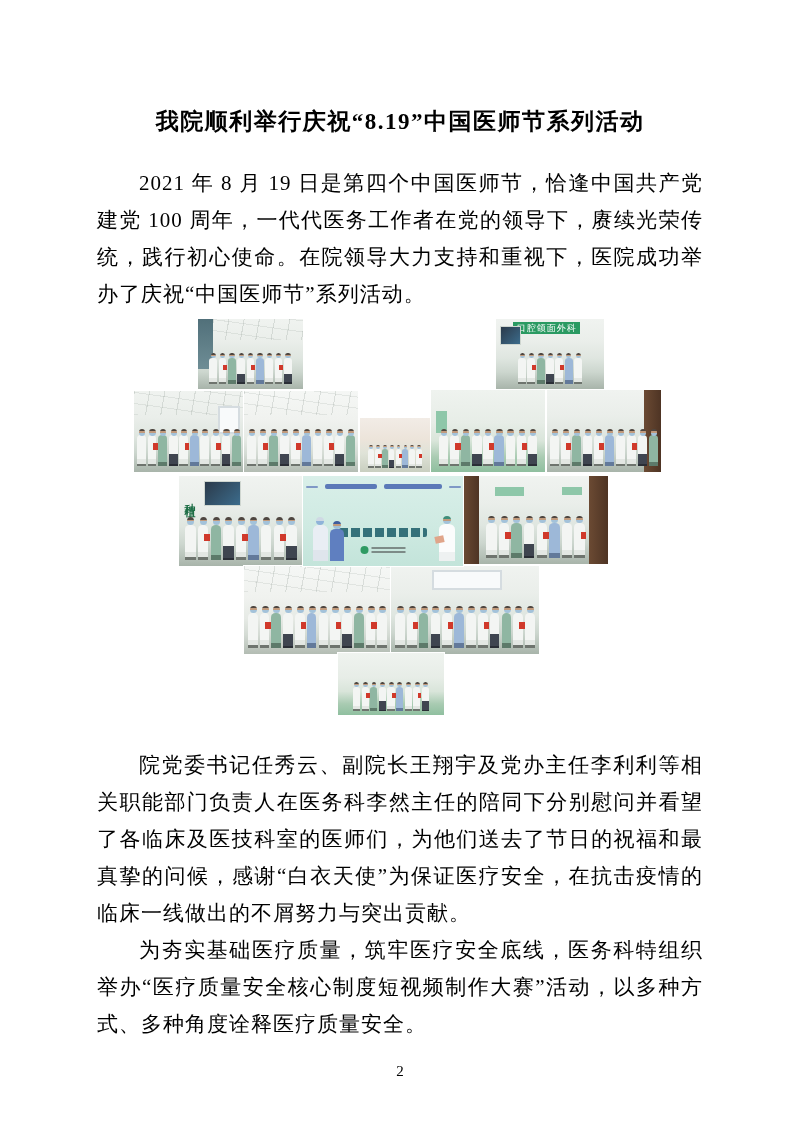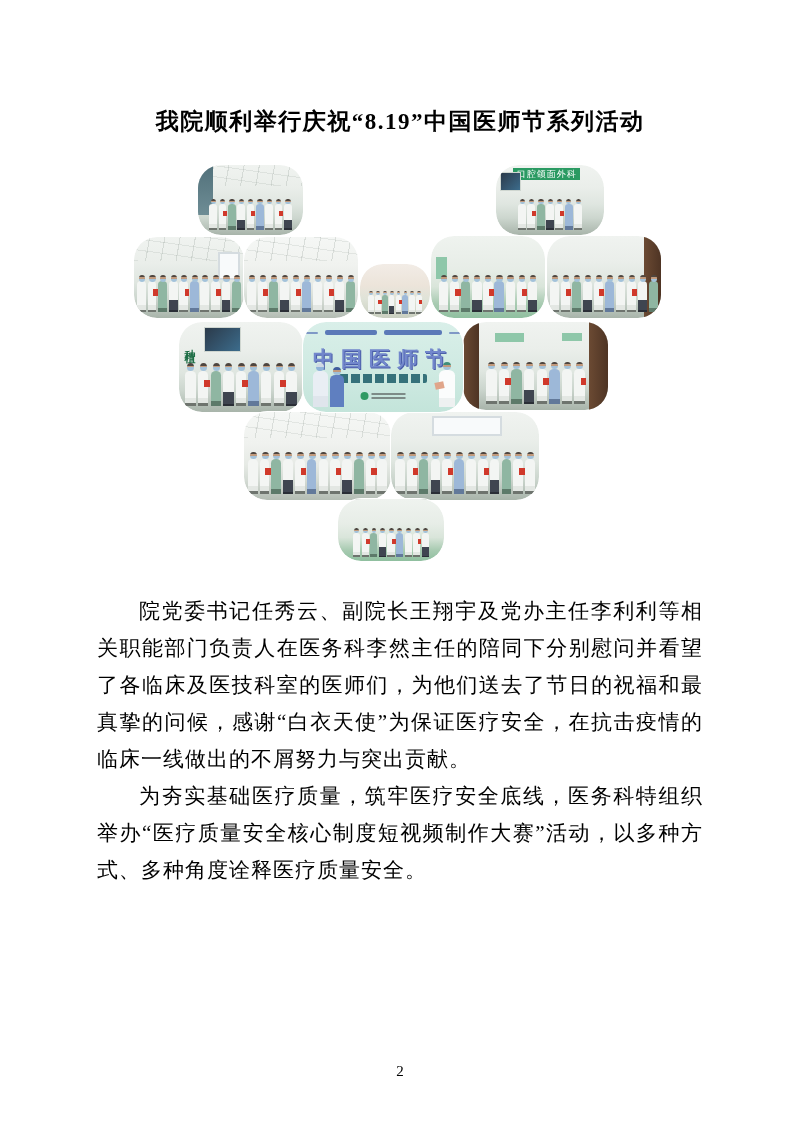--- a/index.html
+++ b/index.html
@@ -40,21 +40,20 @@
   .collage{
     position:relative;
     width:532px;height:396px;
     margin:0 auto 32px auto;
   }
   .photo{
     position:absolute;
     background:linear-gradient(180deg,#f0f3f0 0%,#eaeeea 32%,#dfe6e0 56%,#ccd6ce 76%,#a8b4aa 100%);
     outline:1px solid #ffffff;
     overflow:hidden;
-    border-radius:23px;
   }
   .photo.bright{background:linear-gradient(180deg,#f5f7f5 0%,#f0f2ef 35%,#e6eae5 60%,#d4dbd4 78%,#b3bcb3 100%);}
   .photo.warm{background:linear-gradient(180deg,#f2ece6 0%,#ece4da 40%,#dfe3d8 65%,#c9cfc0 100%);}
   .photo.greenfloor{background:linear-gradient(180deg,#eff3ef 0%,#e7ede7 40%,#d9e5da 62%,#a9cbb2 82%,#8fbf9f 100%);}
   .photo.grid::after{
     content:'';position:absolute;left:0;top:0;right:0;height:30%;
     background:repeating-linear-gradient(100deg,rgba(125,138,130,.22) 0 1px,transparent 1px 15px),
                repeating-linear-gradient(8deg,rgba(125,138,130,.15) 0 1px,transparent 1px 11px);
     pointer-events:none;
   }
@@ -163,20 +162,21 @@
   }
 </style>
 </head>
 <body>
 
 <div class="page">
   <div class="content">
 
     <h1 class="doc-title">我院顺利举行庆祝“8.19”中国医师节系列活动</h1>
 
+    <p class="body-par" id="par1">2021 年 8 月 19 日是第四个中国医师节，恰逢中国共产党建党 100 周年，一代代医务工作者在党的领导下，赓续光荣传统，践行初心使命。在院领导大力支持和重视下，医院成功举办了庆祝“中国医师节”系列活动。</p>
 
     <div class="collage">
 
       <div class="photo grid" style="left:64px;top:0;width:105px;height:70px;--ph:26px;">
         <div class="glassdoor" style="left:0;width:14%;"></div>
         <div class="people">
             <span class="person"></span>
             <span class="person"></span>
             <span class="person"></span>
             <span class="person"></span>
@@ -287,21 +287,20 @@
             <span class="person"></span>
           </div>
       </div>
       <div class="photo poster" style="left:169px;top:157px;width:160px;height:90px;">
         <div class="poster-slogan">
           <i class="dash"></i>
             <i class="w1"></i>
             <i class="w2"></i>
             <i class="dash"></i>
         </div>
-        <div class="poster-title">中国医师节</div>
         <div class="poster-sub"></div>
         <div class="poster-logo">
             <b></b>
             <i></i>
           </div>
         <span class="fig fig-ppe"></span>
         <span class="fig fig-nurse"></span>
         <span class="fig fig-doc"></span>
         <span class="clipboard"></span>
       </div>

